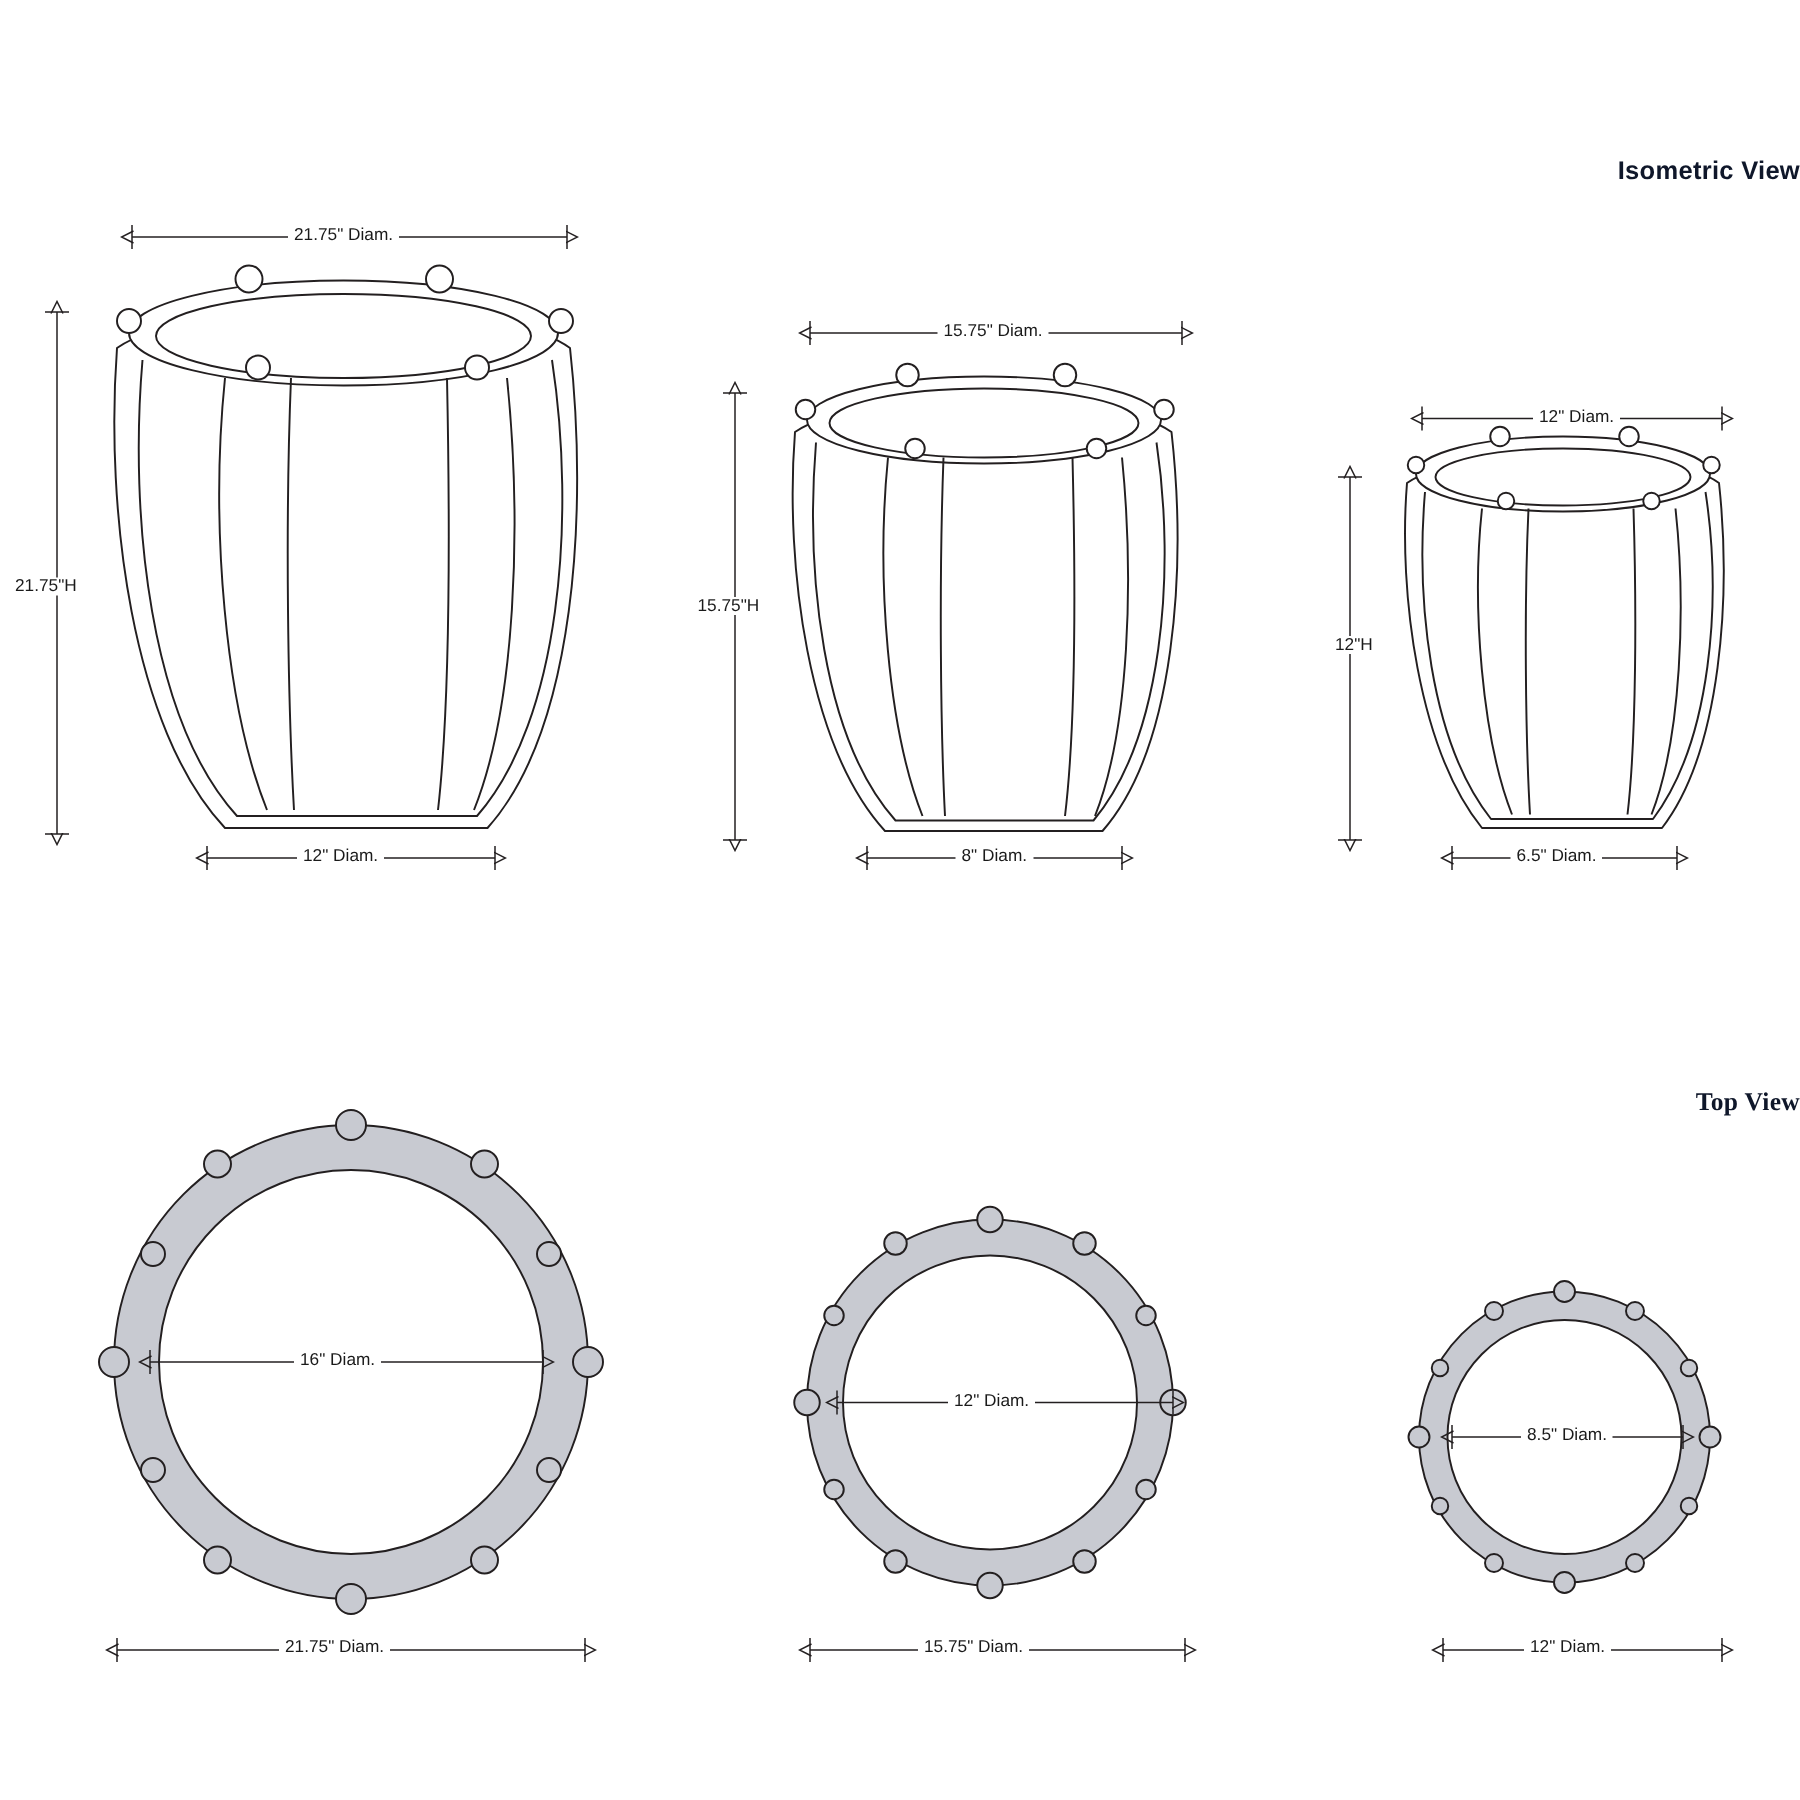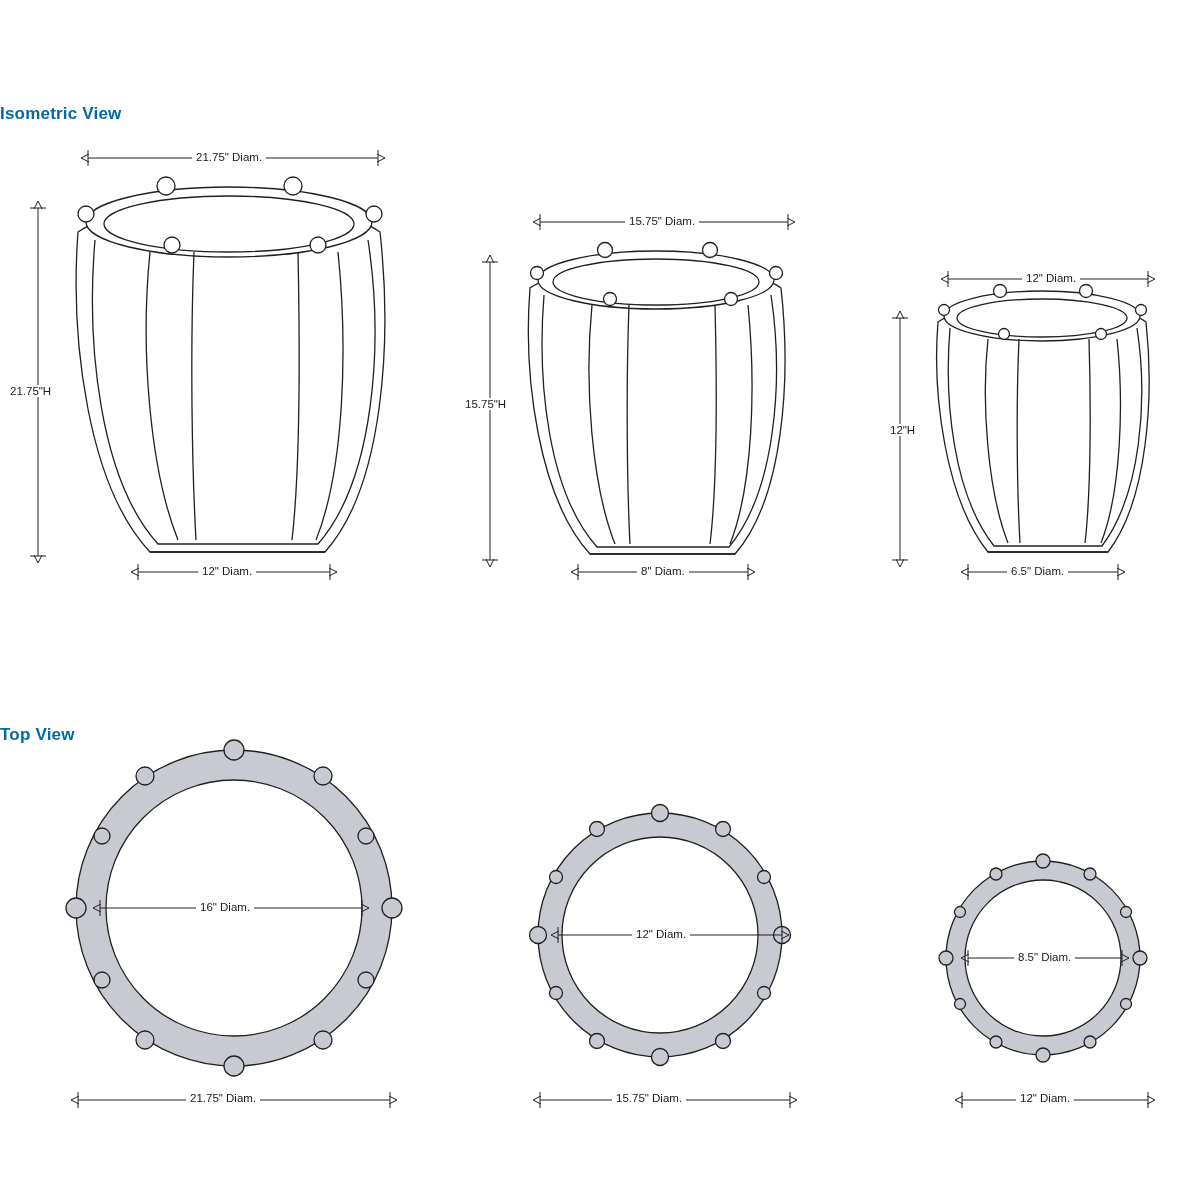--- a/index.html
+++ b/index.html
@@ -11,28 +11,28 @@
     width: 1200px;
     height: 1200px;
     position: relative;
     font-family: "Liberation Sans", sans-serif;
     color: #1a1a1a;
     overflow: hidden;
   }
   .section-title {
     position: absolute;
     width: 100%;
-    text-align: left;
+    text-align: right;
     font-weight: bold;
     font-size: 17px;
     letter-spacing: 0.2px;
-    color: #0369a1;
+    color: #0f172a;
   }
   #iso-title { top: 104px; left: 0; }
-  #top-title { top: 725px; left: 0; }
+  #top-title { top: 725px; left: 0; font-family: Liberation Serif, serif; }
 
   .svg-layer {
     position: absolute;
     top: 0; left: 0;
     width: 1200px;
     height: 1200px;
   }
   .dim-label {
     position: absolute;
     font-size: 11.5px;

